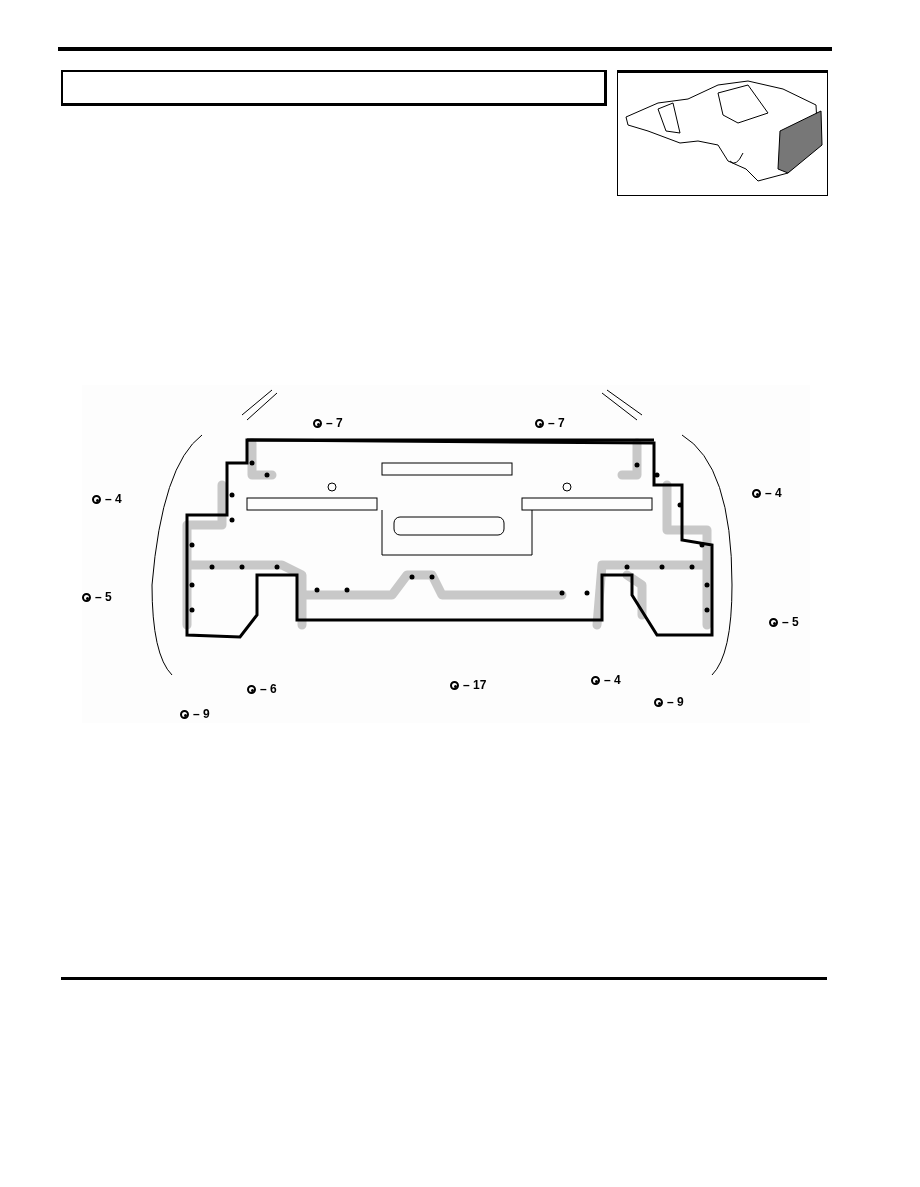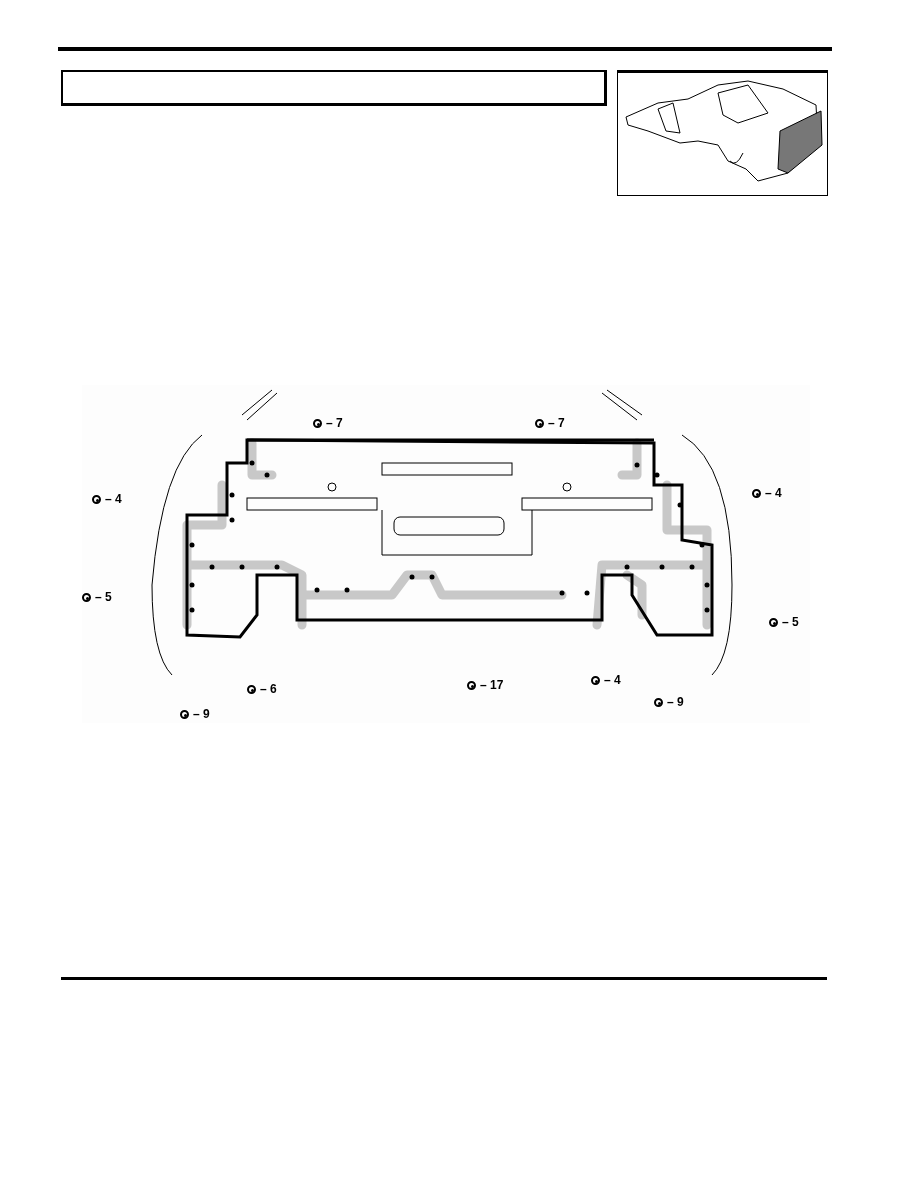--- a/index.html
+++ b/index.html
@@ -109,21 +109,21 @@
     <span>– 5</span>
   </div>
 <div class="callout" style="left:769px;top:615px;">
     <span class="sym"></span>
     <span>– 5</span>
   </div>
 <div class="callout" style="left:247px;top:682px;">
     <span class="sym"></span>
     <span>– 6</span>
   </div>
-<div class="callout" style="left:467px;top:678px;">
+<div class="callout" style="left:450px;top:678px;">
     <span class="sym"></span>
     <span>– 17</span>
   </div>
 <div class="callout" style="left:591px;top:673px;">
     <span class="sym"></span>
     <span>– 4</span>
   </div>
 <div class="callout" style="left:180px;top:707px;">
     <span class="sym"></span>
     <span>– 9</span>

